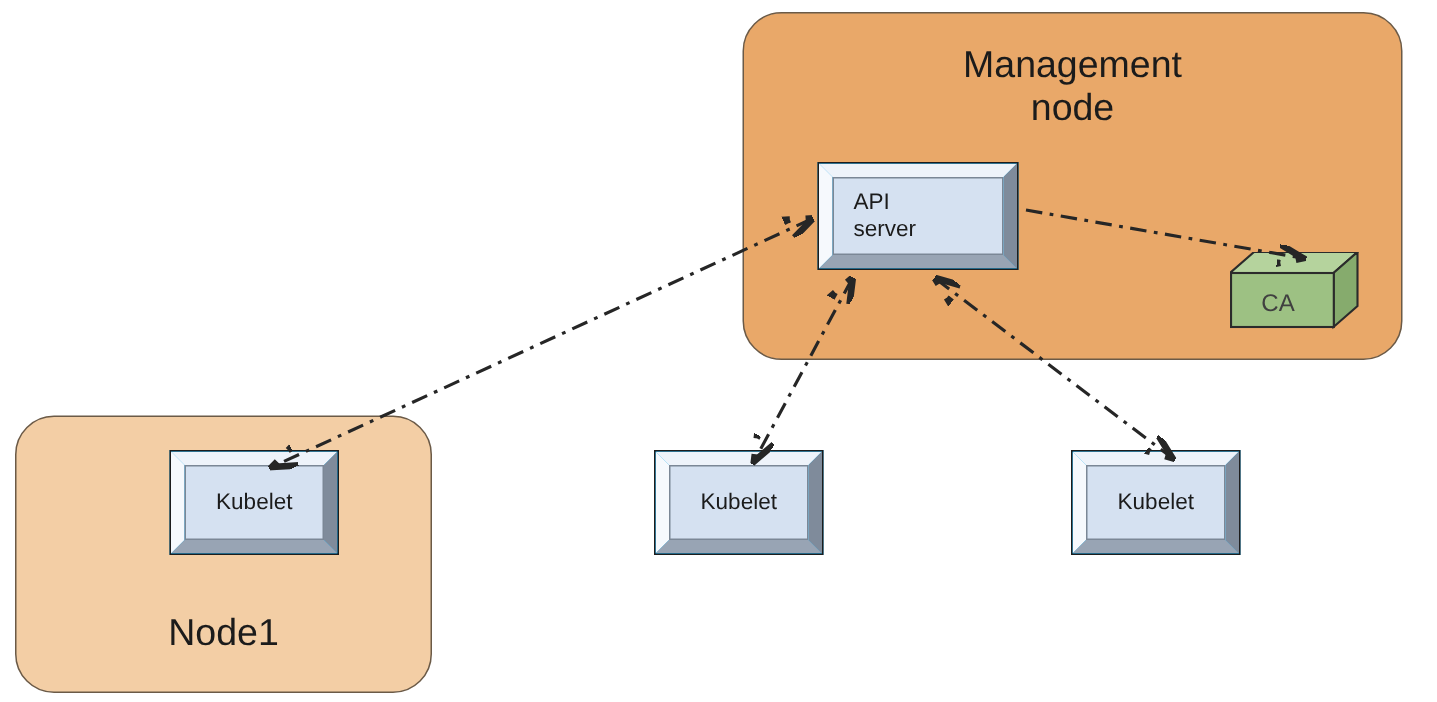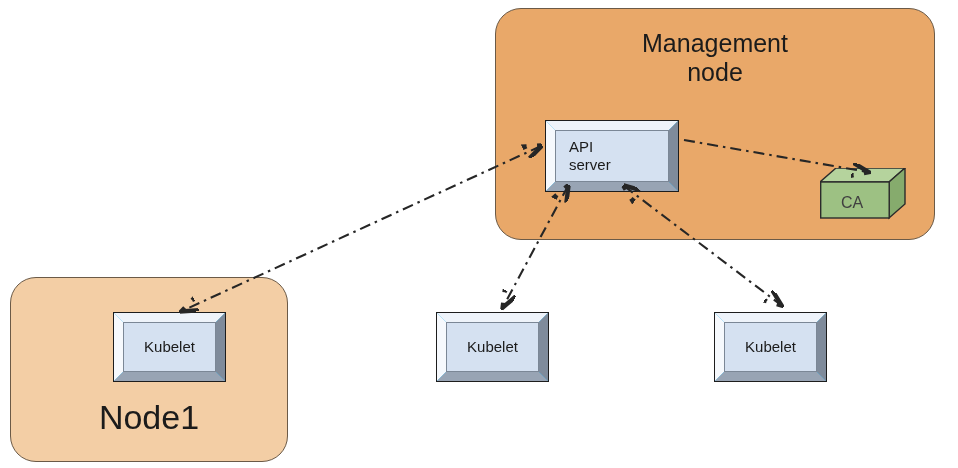--- a/index.html
+++ b/index.html
@@ -41,30 +41,29 @@
     font-weight: 400;
     line-height: 1.16;
     white-space: pre-line;
   }
   .zone-title.mgmt {
     top: 20px;
     font-size: 25px;
   }
   .zone-title.node {
     bottom: 24px;
-    font-size: 34px;
+    font-size: 25px;
   }
 
   
   .bevel {
     position: absolute;
     box-sizing: border-box;
     border: 1.5px solid #1d1d1d;
     background: #0ea5e9;
-    margin-top: 12px;
   }
   .bevel .bev-inner {
     position: absolute;
     inset: 9px;
     background: #d5e1f1;
     border: 1px solid #7b8header;
     border: 1px solid #7b8796;
     box-sizing: border-box;
   }
   

